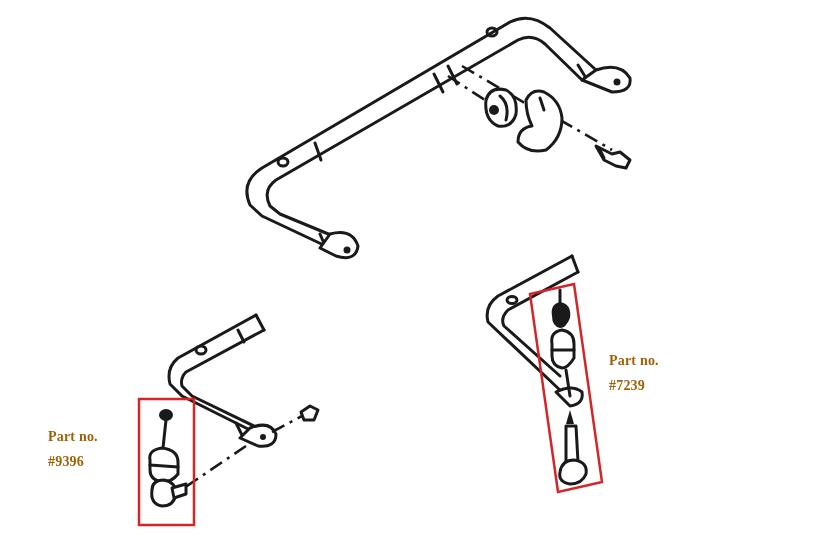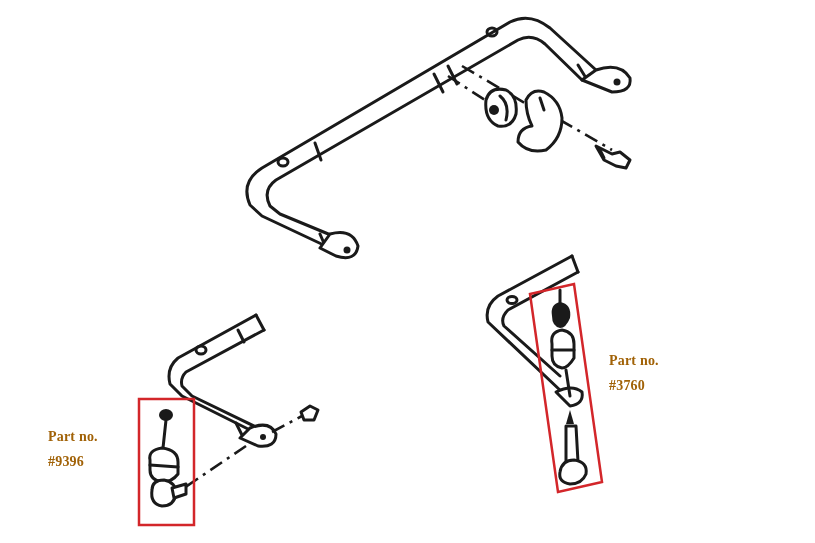--- a/index.html
+++ b/index.html
@@ -105,15 +105,15 @@
     </g>
     <path class="redbox" d="M 530 294 L 574 284 L 602 482 L 558 492 Z"></path>
   </svg>
 
   <div class="lbl" style="left:48px; top:424px;">
     <div>Part no.</div>
     <div>#9396</div>
   </div>
   <div class="lbl" style="left:609px; top:348px;">
     <div>Part no.</div>
-    <div>#3760</div>
+    <div>#7239</div>
   </div>
 </div>
 
 </body></html>

